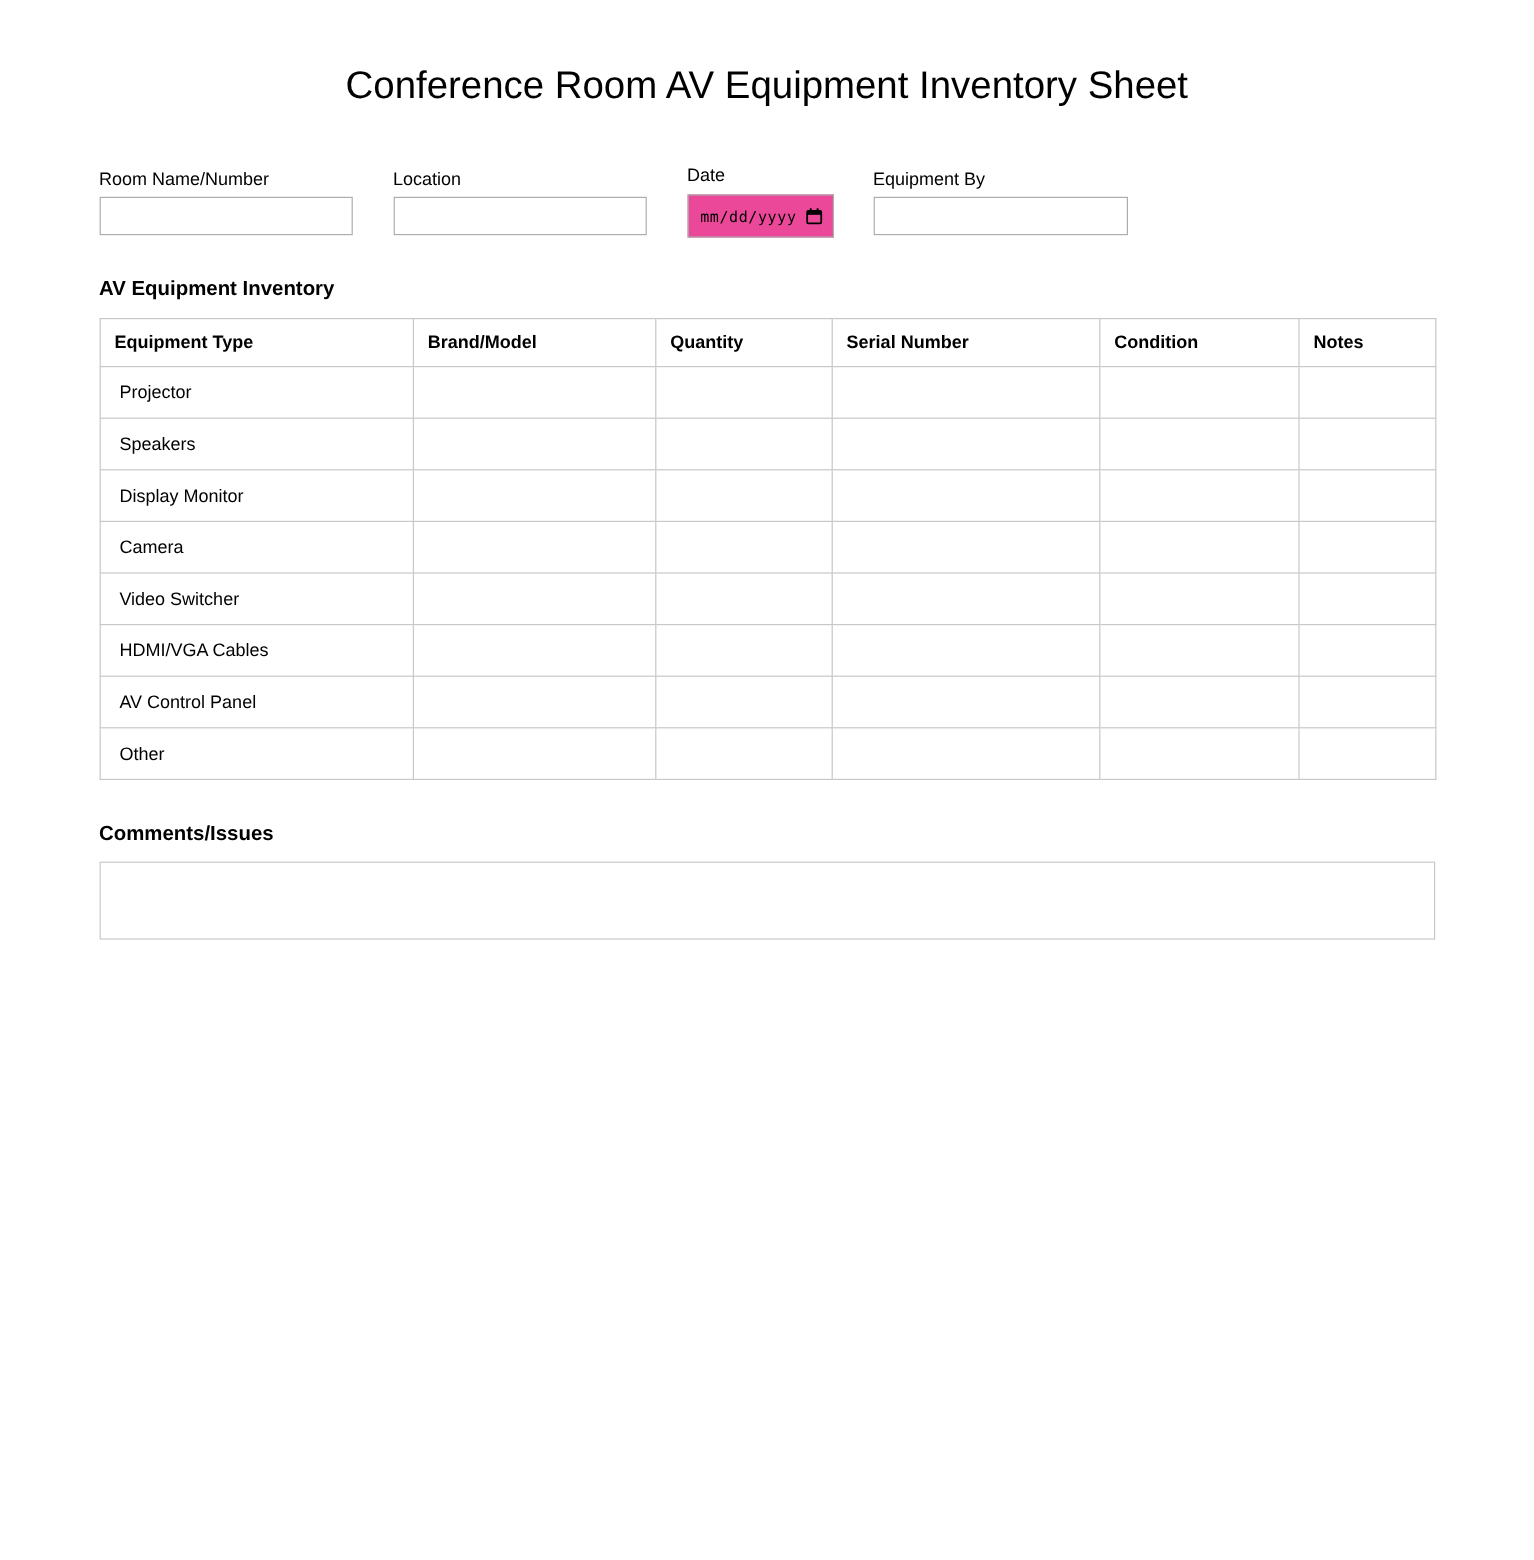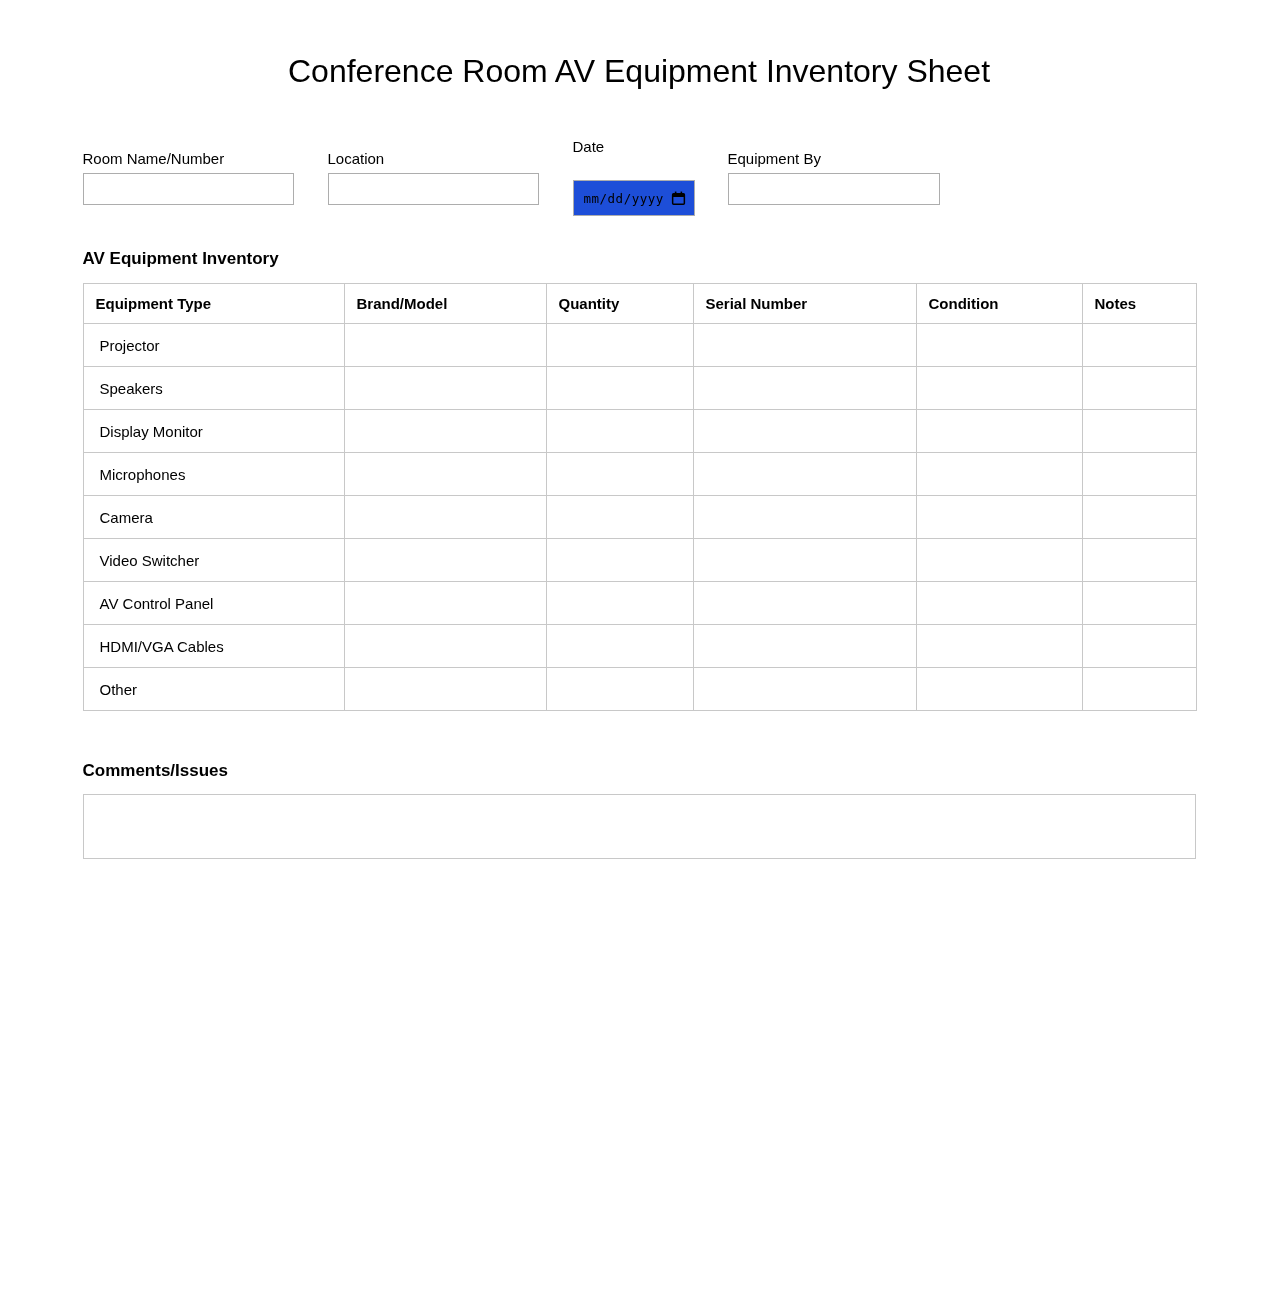--- a/index.html
+++ b/index.html
@@ -45,23 +45,23 @@
     background: #ffffff;
     font-family: "Liberation Sans", sans-serif;
     font-size: 15px;
     padding: 0 8px;
     border-radius: 0;
     outline: none;
   }
   .date-input {
     width: 122px;
     height: 36px;
-    margin-top: 19px;
+    margin-top: 1px;
     border: 1px solid #adadad;
-    background: #1d4ed8;
+    background: #ec4899;
     display: flex;
     align-items: center;
     justify-content: space-between;
     padding: 0 8px 0 10px;
     cursor: default;
   }
   .date-text {
     font-family: "DejaVu Sans Mono", monospace;
     font-size: 12.5px;
     letter-spacing: 0.5px;
@@ -84,21 +84,21 @@
   .inventory-table th, .inventory-table td {
     border: 1px solid #c8c8c8;
     text-align: left;
     vertical-align: middle;
     padding: 0 12px;
     font-size: 15px;
     overflow: hidden;
   }
   .inventory-table th { height: 40px; font-weight: 700; }
   .inventory-table td { height: 43px; font-weight: 400; padding-left: 16px; }
-  .comments-title { margin-top: 50px; }
+  .comments-title { margin-top: 35px; }
   textarea.comments-box {
     margin-top: 13px;
     width: 1113px;
     height: 65px;
     border: 1px solid #c8c8c8;
     background: #ffffff;
     resize: none;
     outline: none;
     font-family: "Liberation Sans", sans-serif;
     font-size: 15px;
@@ -182,53 +182,45 @@
       </tr>
       <tr>
         <td>Display Monitor</td>
         <td></td>
         <td></td>
         <td></td>
         <td></td>
         <td></td>
       </tr>
       <tr>
-        <td>Microphones</td>
-        <td></td>
-        <td></td>
-        <td></td>
-        <td></td>
-        <td></td>
-      </tr>
-      <tr>
         <td>Camera</td>
         <td></td>
         <td></td>
         <td></td>
         <td></td>
         <td></td>
       </tr>
       <tr>
         <td>Video Switcher</td>
         <td></td>
         <td></td>
         <td></td>
         <td></td>
         <td></td>
       </tr>
       <tr>
+        <td>HDMI/VGA Cables</td>
+        <td></td>
+        <td></td>
+        <td></td>
+        <td></td>
+        <td></td>
+      </tr>
+      <tr>
         <td>AV Control Panel</td>
-        <td></td>
-        <td></td>
-        <td></td>
-        <td></td>
-        <td></td>
-      </tr>
-      <tr>
-        <td>HDMI/VGA Cables</td>
         <td></td>
         <td></td>
         <td></td>
         <td></td>
         <td></td>
       </tr>
       <tr>
         <td>Other</td>
         <td></td>
         <td></td>

